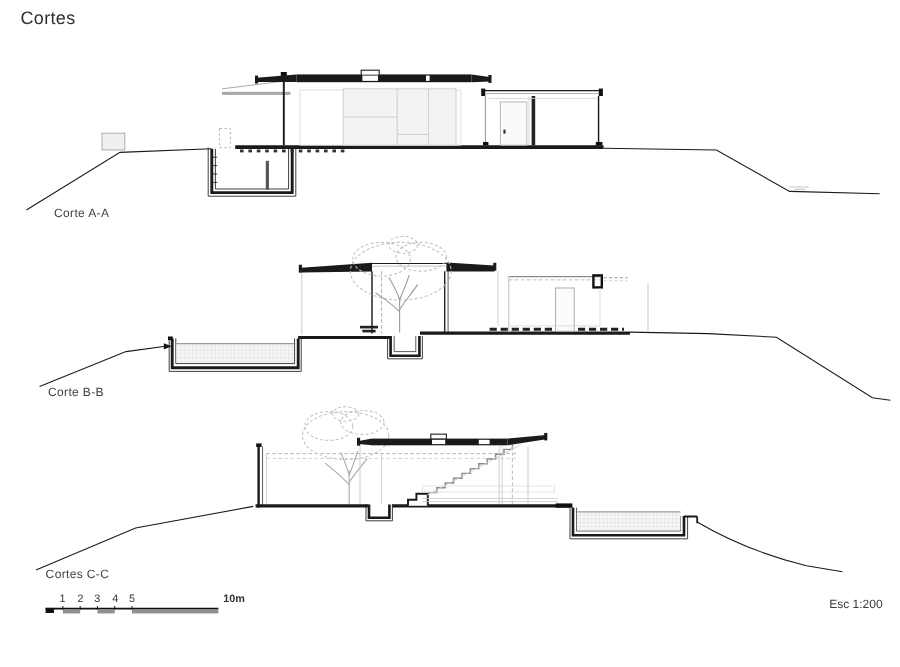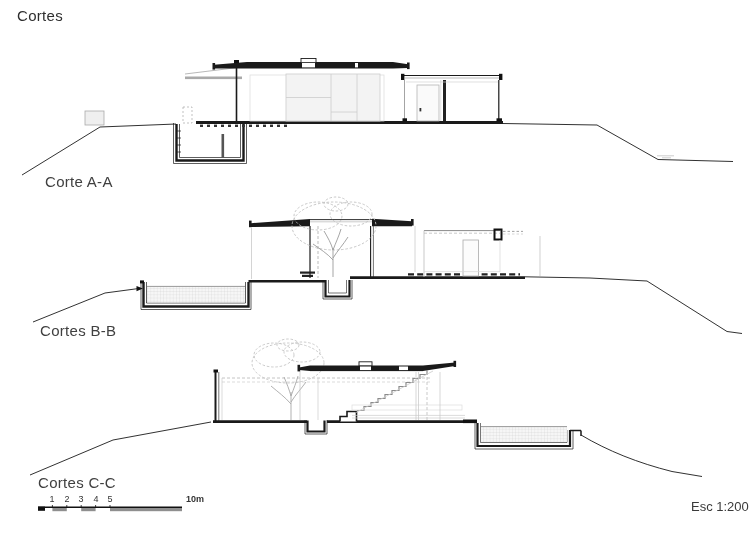--- a/index.html
+++ b/index.html
@@ -1,27 +1,27 @@
 <!DOCTYPE html>
 <html><head>
 <meta charset="utf-8">
 <style>
   html,body{margin:0;padding:0;background:#fff;}
   .canvas{position:relative;width:750px;height:532px;background:#ffffff;overflow:hidden;
           font-family:"Liberation Sans",sans-serif;}
   .canvas svg{position:absolute;left:0;top:0;}
   .lbl{position:absolute;color:#3a3a3a;white-space:nowrap;}
   .title{left:17px;top:7px;font-size:15px;color:#2e2e2e;letter-spacing:.3px;}
-  .sec{font-size:15px;letter-spacing:.3px;color:#404040;text-align:center;}
+  .sec{font-size:10px;letter-spacing:.3px;color:#404040;text-align:center;}
   .sec-a{left:45px;top:173px;}
   .sec-b{left:40px;top:322px;}
   .sec-c{left:38px;top:474px;}
   .tick{font-size:9px;color:#333;transform:translateX(-50%);}
   .endlbl{font-size:9px;color:#333;}
-  .esc{left:691px;top:499px;font-size:13px;color:#3a3a3a;}
+  .esc{left:691px;top:499px;font-size:10px;color:#3a3a3a;}
 </style>
 </head>
 <body>
 
 <div class="canvas">
 
   <svg width="750" height="556" viewBox="0 0 750 556">
     <defs>
       <pattern id="grid" width="3.2" height="3.2" patternUnits="userSpaceOnUse">
         <rect width="3.2" height="3.2" fill="#f6f6f6"></rect>
@@ -235,21 +235,21 @@
       <rect x="52.4" y="508" width="14.4" height="3.2" fill="#8f8f8f"></rect>
       <rect x="81.2" y="508" width="14.4" height="3.2" fill="#8f8f8f"></rect>
       <rect x="110" y="508" width="72" height="3.2" fill="#8f8f8f"></rect>
       <path d="M52.4,505 v3 M66.8,505 v3 M81.2,505 v3 M95.6,505 v3 M110,505 v3" stroke="#111111" stroke-width="0.8" fill="none"></path>
     </g>
   </svg>
 
   <div class="lbl title">Cortes</div>
 
   <div class="lbl sec sec-a">Corte A-A</div>
-  <div class="lbl sec sec-b">Cortes B-B</div>
+  <div class="lbl sec sec-b">Corte B-B</div>
   <div class="lbl sec sec-c">Cortes C-C</div>
 
   <div class="lbl tick" style="left:52px;top:494px;">1</div>
   <div class="lbl tick" style="left:67px;top:494px;">2</div>
   <div class="lbl tick" style="left:81px;top:494px;">3</div>
   <div class="lbl tick" style="left:96px;top:494px;">4</div>
   <div class="lbl tick" style="left:110px;top:494px;">5</div>
   <div class="lbl endlbl" style="left:186px;top:494px;font-weight:bold;">10m</div>
 
   <div class="lbl esc">Esc 1:200</div>

